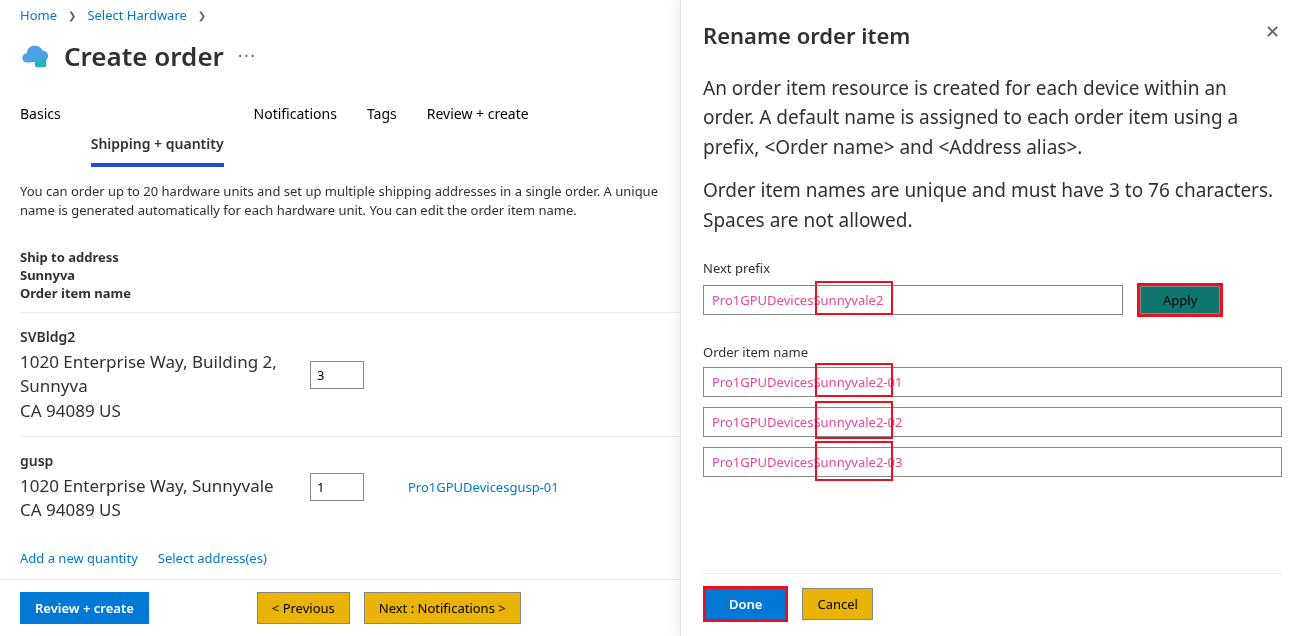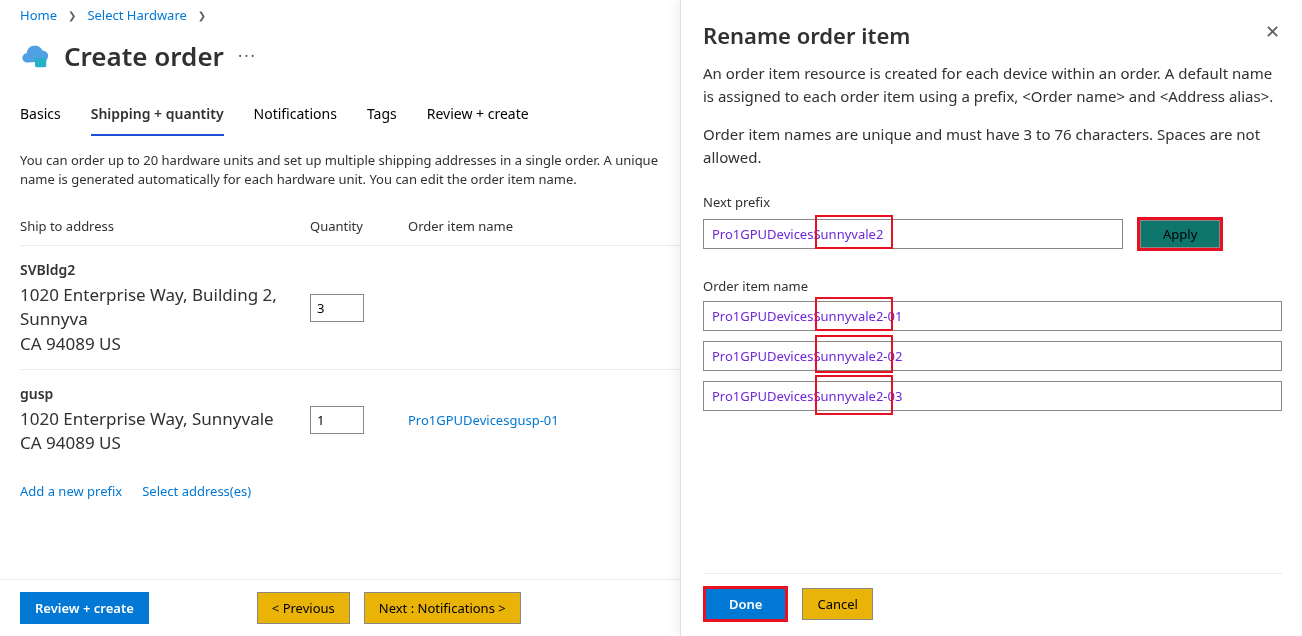--- a/index.html
+++ b/index.html
@@ -54,41 +54,43 @@
     margin-bottom: 6px;
   }
   .tab {
     padding: 4px 0 10px 0;
     font-size: 14px;
     color: #000000;
     cursor: pointer;
   }
   .tab.active {
     color: #323130;
-    border-bottom: 2px solid #1d4ed8;
+    border-bottom: 4px solid #1d4ed8;
     font-weight: 600;
     margin-bottom: -3px;
+    margin-top: 30px;
   }
   .section-desc {
     margin-top: 18px;
     font-size: 13px;
     color: #323130;
     line-height: 1.45;
     max-width: 660px;
   }
   .section-desc .line2 { display:block; }
   .ship-table {
     margin-top: 28px;
   }
   .ship-head {
     display: flex;
-    font-weight: 400;
+    font-weight: 700;
     font-size: 13px;
     color: #323130;
     padding-bottom: 10px;
+    flex-direction: column;
   }
   .col-addr { width: 290px; }
   .col-qty { width: 98px; }
   .col-item { flex: 1; }
   .ship-row {
     display: flex;
     align-items: center;
     padding: 14px 0 12px 0;
     border-top: 1px solid #edebe9;
   }
@@ -164,22 +166,22 @@
     font-weight: 600;
   }
   .close-x {
     font-size: 18px;
     color: #605e5c;
     cursor: pointer;
     line-height: 1;
     padding: 2px;
   }
   .panel-desc {
-    margin-top: 12px;
-    font-size: 15px;
+    margin-top: 24px;
+    font-size: 19px;
     line-height: 1.55;
   }
   .panel-desc p { margin-bottom: 14px; }
   .field-label {
     font-size: 13px;
     color: #323130;
     margin-top: 10px;
     margin-bottom: 6px;
   }
   .prefix-row {
@@ -191,21 +193,21 @@
     position: relative;
     flex: 0 0 420px;
   }
   .text-input {
     width: 100%;
     padding: 5px 8px;
     font-size: 13px;
     border: 1px solid #8a8886;
     font-family: inherit;
     background: #ffffff;
-    color: #6d28d9;
+    color: #ec4899;
   }
   .prefix-hl {
     position: absolute;
     left: 112px;
     top: -4px;
     width: 78px;
     height: 34px;
     border: 2px solid #e81123;
     pointer-events: none;
   }
@@ -285,21 +287,21 @@
   </div>
 
   <div class="section-desc">
     <span>You can order up to 20 hardware units and set up multiple shipping addresses in a single order. A unique</span>
     <span class="line2">name is generated automatically for each hardware unit. You can edit the order item name.</span>
   </div>
 
   <div class="ship-table">
     <div class="ship-head">
       <div class="col-addr">Ship to address</div>
-      <div class="col-qty">Quantity</div>
+      <div class="col-qty">Sunnyva</div>
       <div class="col-item">Order item name</div>
     </div>
 
     <div class="ship-row">
       <div class="col-addr">
         <div class="addr-alias">SVBldg2</div>
         <div class="addr-lines">
           <div>1020 Enterprise Way, Building 2, Sunnyva</div>
           <div>CA 94089 US</div>
         </div>
@@ -319,21 +321,21 @@
       </div>
       <div class="col-qty">
         <input class="qty-input" value="1" style="">
       </div>
       <div class="col-item">
         <a class="order-item-link">Pro1GPUDevicesgusp-01</a>
       </div>
     </div>
 
     <div class="addr-actions">
-      <a>Add a new prefix</a>
+      <a>Add a new quantity</a>
       <a>Select address(es)</a>
     </div>
   </div>
 
   <div class="footer-bar">
     <button class="btn primary">Review + create</button>
     <div style="width:80px"></div>
     <button class="btn">&lt; Previous</button>
     <button class="btn">Next : Notifications &gt;</button>
   </div>

